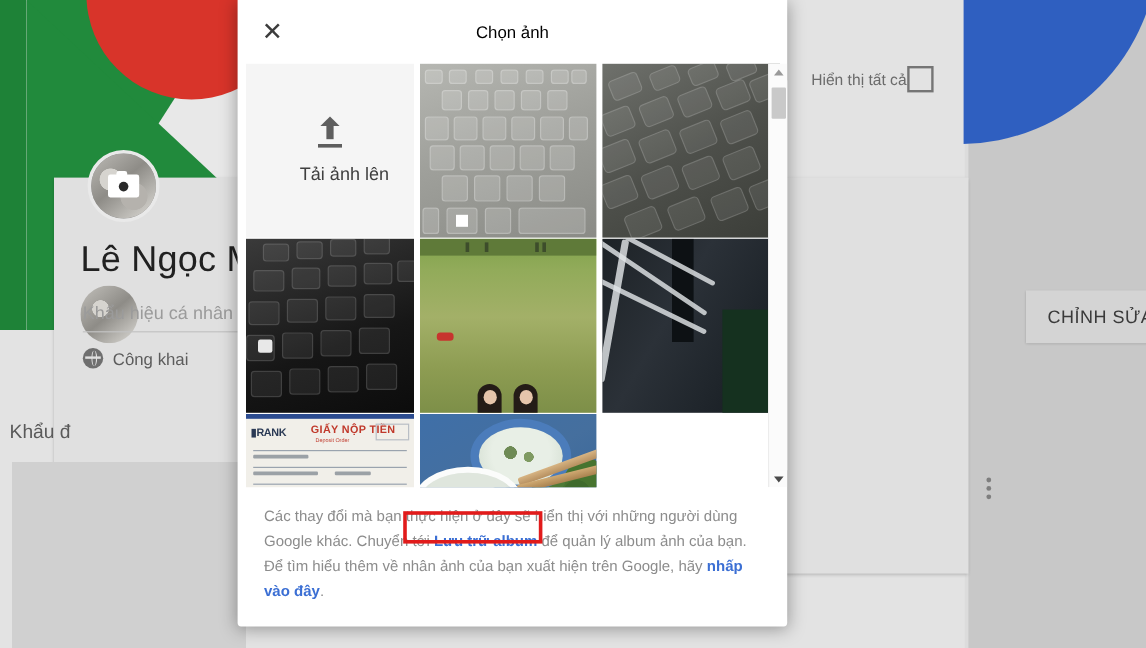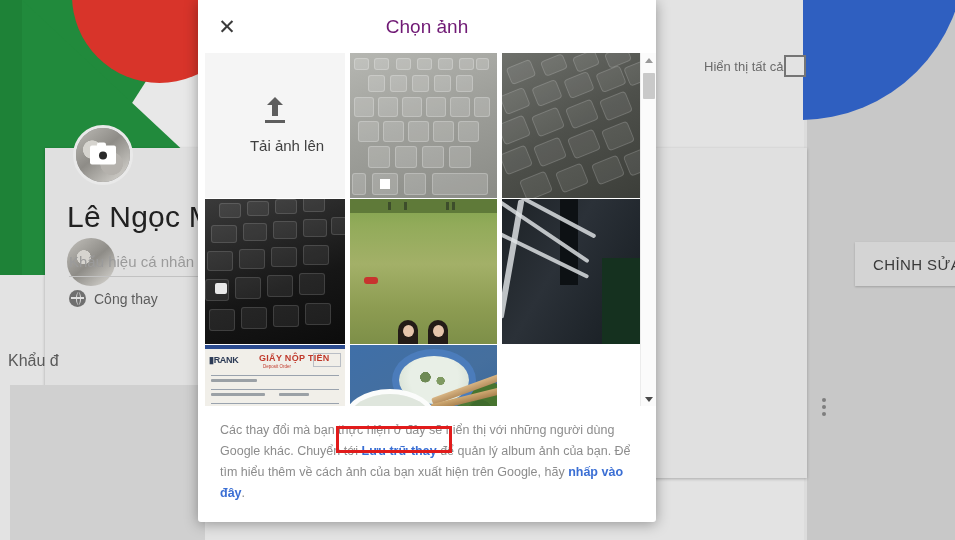--- a/index.html
+++ b/index.html
@@ -139,21 +139,21 @@
   .edit-profile-btn {
     position: absolute; left: 855px; top: 242px;
     height: 44px; padding: 0 18px; min-width: 100px;
     display: flex; align-items: center;
     background: #d4d4d4; color: #3a3a3a;
     font-size: 15px; letter-spacing: .4px; white-space: nowrap;
     box-shadow: 0 1px 2px rgba(0,0,0,.2);
   }
 
   .showall-wrap {
-    position: absolute; left: 704px; top: 55px;
+    position: absolute; left: 676px; top: 55px;
     display: flex; align-items: center; 
   }
   .showall-label { font-size: 13px; color: #6b6b6b; white-space: nowrap; }
   .showall-box { width: 22px; height: 22px; border: 2px solid #757575; background: #e3e3e3; }
 
   
   .modal {
     position: absolute; left: 198px; top: 0; width: 458px; height: 522px;
     background: #ffffff;
     box-shadow: 0 2px 14px rgba(0,0,0,.35);
@@ -162,21 +162,21 @@
   }
   .modal-header {
     height: 53px; flex: none; position: relative;
     display: flex; align-items: center; justify-content: center;
   }
   .close-x {
     position: absolute; left: 16px; top: 50%; transform: translateY(-50%);
     width: 26px; height: 26px; display: flex; align-items: center; justify-content: center;
     font-size: 21px; color: #3c3c3c; line-height: 1;
   }
-  .modal-title { font-size: 19px; color: #701a75; }
+  .modal-title { font-size: 14px; color: #000000; }
 
   .modal-body {
     flex: 1 1 auto; position: relative; overflow: hidden;
     display: flex;
   }
   .grid-area {
     position: relative; width: 442px; height: 100%;
     display: grid;
     grid-template-columns: 140px 147px 148px;
     grid-template-rows: 145px 145px 145px;
@@ -397,21 +397,21 @@
       </div>
 
       <div class="avatar-small"></div>
 
       <div class="profile-name">Lê Ngọc M</div>
 
       <div class="tagline">Khẩu hiệu cá nhân</div>
 
       <div class="visibility-row">
         <span class="globe-icon"></span>
-        <span class="visibility-text">Công thay</span>
+        <span class="visibility-text">Công khai</span>
       </div>
 
       <div class="kebab">
           <i></i>
           <i></i>
           <i></i>
         </div>
 
     </div>
 
@@ -591,20 +591,20 @@
         <div class="sb-thumb"></div>
         <div class="sb-arrow down">
             <i></i>
           </div>
       </div>
 
     </div>
 
     <div class="modal-footer">
       <div class="footer-text">
-        <span>Các thay đổi mà bạn thực hiện ở đây sẽ hiển thị với những người dùng Google khác. Chuyển tới </span><a href="#">Lưu trữ thay</a><span> để quản lý album ảnh của bạn. Để tìm hiểu thêm về cách ảnh của bạn xuất hiện trên Google, hãy </span><a href="#">nhấp vào đây</a><span>.</span>
+        <span>Các thay đổi mà bạn thực hiện ở đây sẽ hiển thị với những người dùng Google khác. Chuyển tới </span><a href="#">Lưu trữ album</a><span> để quản lý album ảnh của bạn. Để tìm hiểu thêm về nhân ảnh của bạn xuất hiện trên Google, hãy </span><a href="#">nhấp vào đây</a><span>.</span>
       </div>
       <div class="hl-box"></div>
     </div>
 
   </div>
 
 </div>
 
 </body></html>

